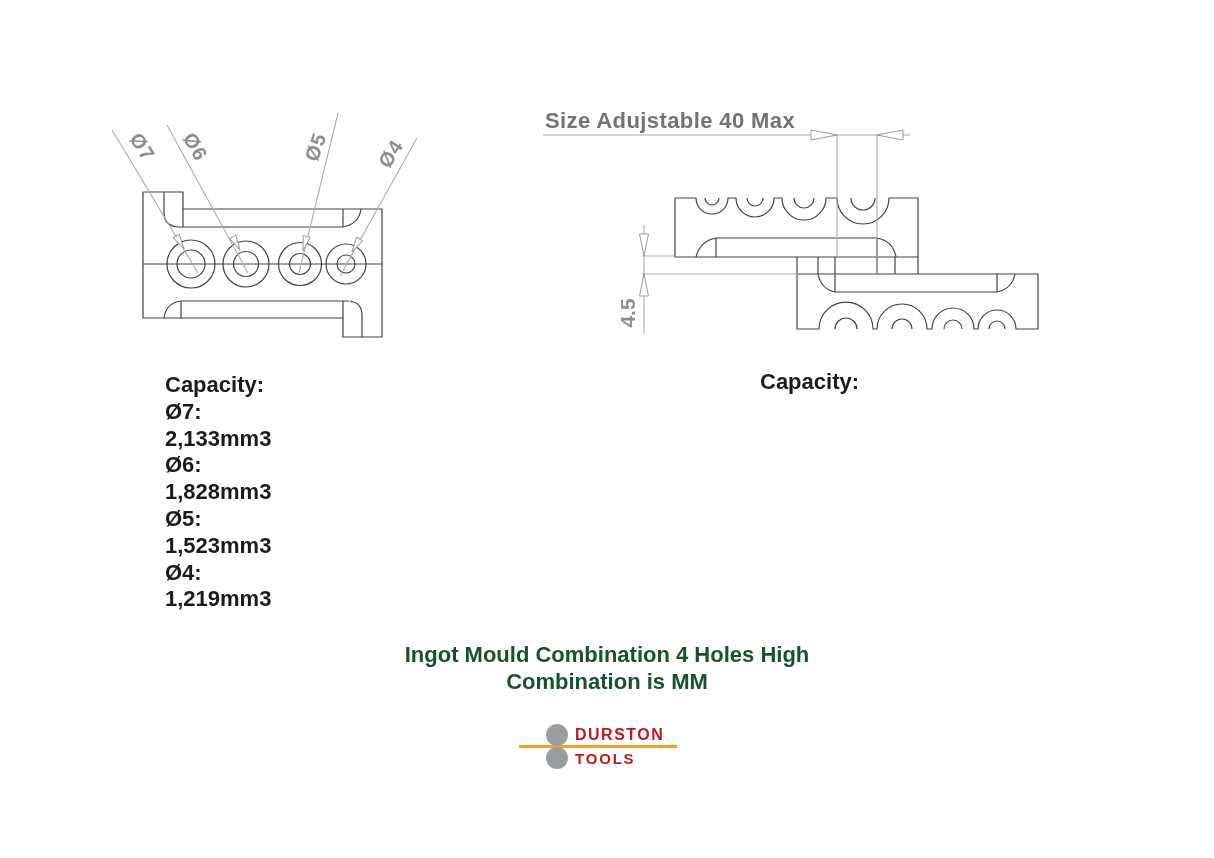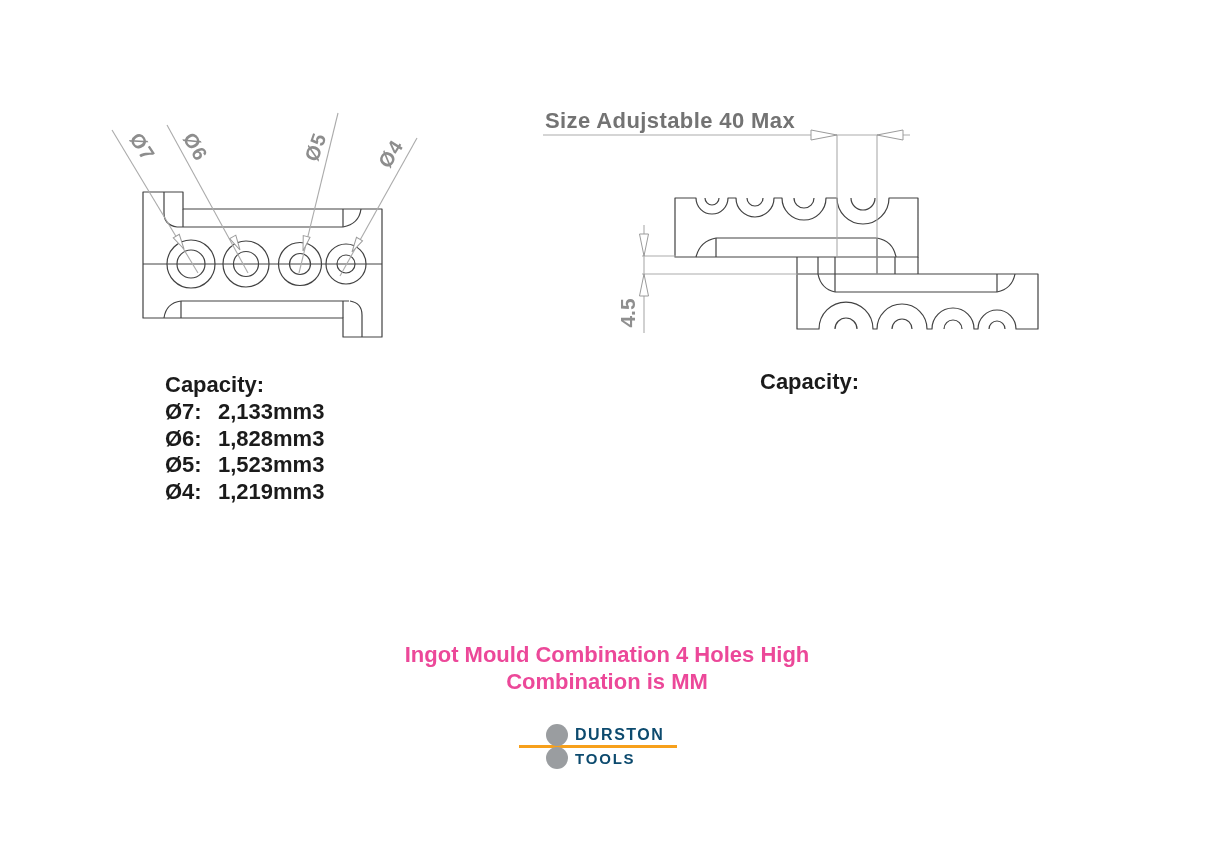--- a/index.html
+++ b/index.html
@@ -17,30 +17,30 @@
   }
   .dim-title{
     position:absolute;left:545px;top:108px;color:#737373;font-weight:bold;font-size:22px;
     letter-spacing:0.4px;white-space:nowrap;
   }
   .dim-45{
     position:absolute;left:610px;top:301px;width:36px;height:24px;color:#8f8f8f;font-weight:bold;
     font-size:21px;text-align:center;transform:rotate(-90deg);white-space:nowrap;
   }
   .cap-left{position:absolute;left:165px;top:372px;color:#1b1b1b;font-size:22px;font-weight:bold;line-height:26.8px;}
-  .cap-left .row{display:flex;}
+  .cap-left .row{display:flex;flex-direction:column;}
   .cap-left .lbl{width:53px;}
   .cap-right{position:absolute;left:760px;top:368px;color:#1b1b1b;font-size:22px;font-weight:bold;line-height:27px;}
-  .footer{position:absolute;left:0;top:641px;width:1214px;text-align:center;color:#ec4899;
+  .footer{position:absolute;left:0;top:641px;width:1214px;text-align:center;color:#14532d;
     font-size:22px;font-weight:bold;line-height:27px;}
   .logo{position:absolute;left:519px;top:722px;width:162px;height:52px;}
   .logo .roll{position:absolute;left:27px;width:22px;height:22px;border-radius:50%;background:#9a9da0;}
   .roll.top{top:2px;} .roll.bot{top:25px;}
   .logo .bar{position:absolute;left:0;top:23px;width:158px;height:3px;background:#f7a01b;}
-  .logo .brand{position:absolute;left:56px;color:#0c4a6e;font-weight:bold;letter-spacing:1.5px;white-space:nowrap;}
+  .logo .brand{position:absolute;left:56px;color:#b91c1c;font-weight:bold;letter-spacing:1.5px;white-space:nowrap;}
   .brand.durston{top:4px;font-size:16px;}
   .brand.tools{top:28px;font-size:15px;width:90px;text-align:left;letter-spacing:1.8px;}
 </style>
 </head>
 <body>
 
 <div class="canvas">
 
   <svg width="1214" height="858" viewBox="0 0 1214 858">
     <defs>

